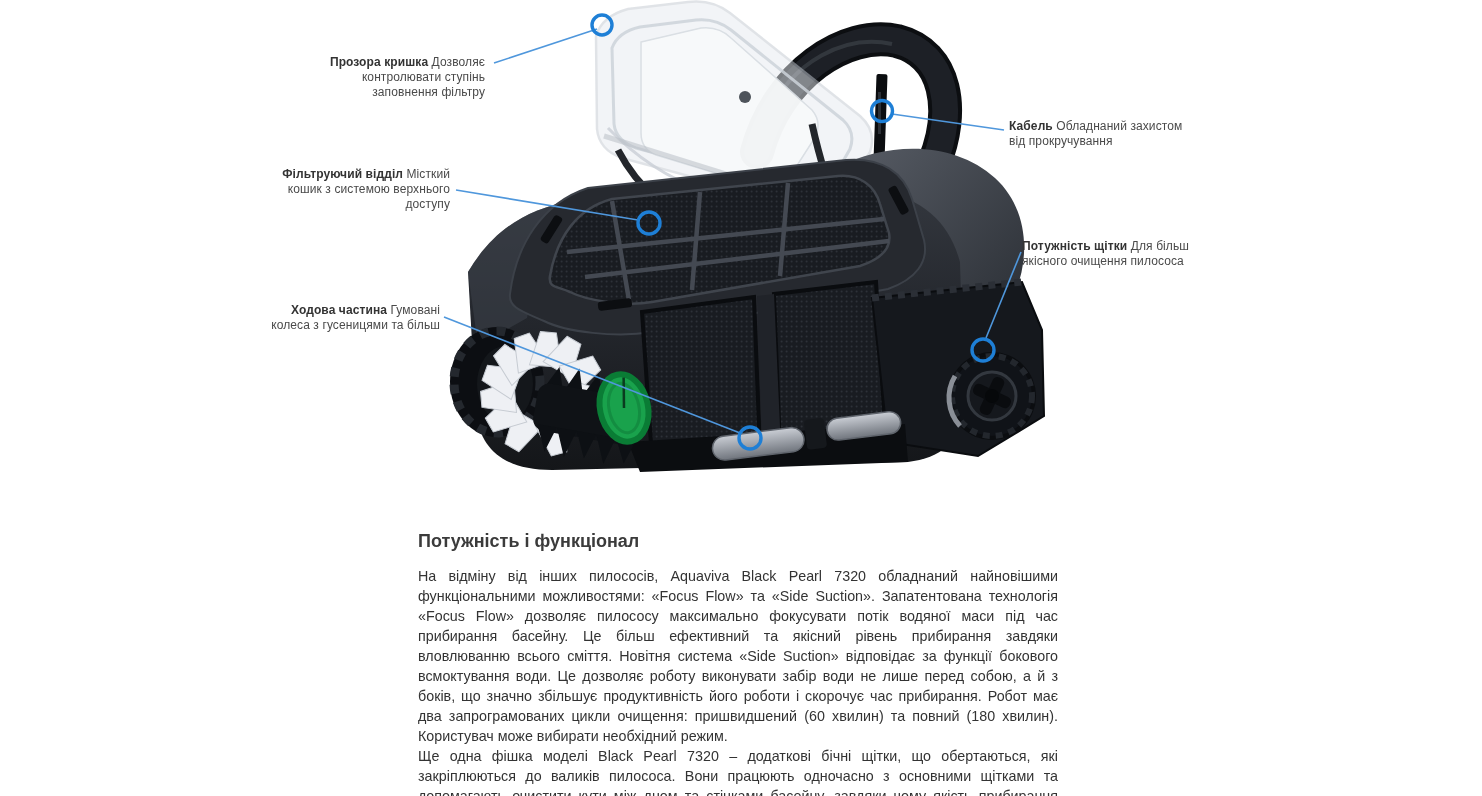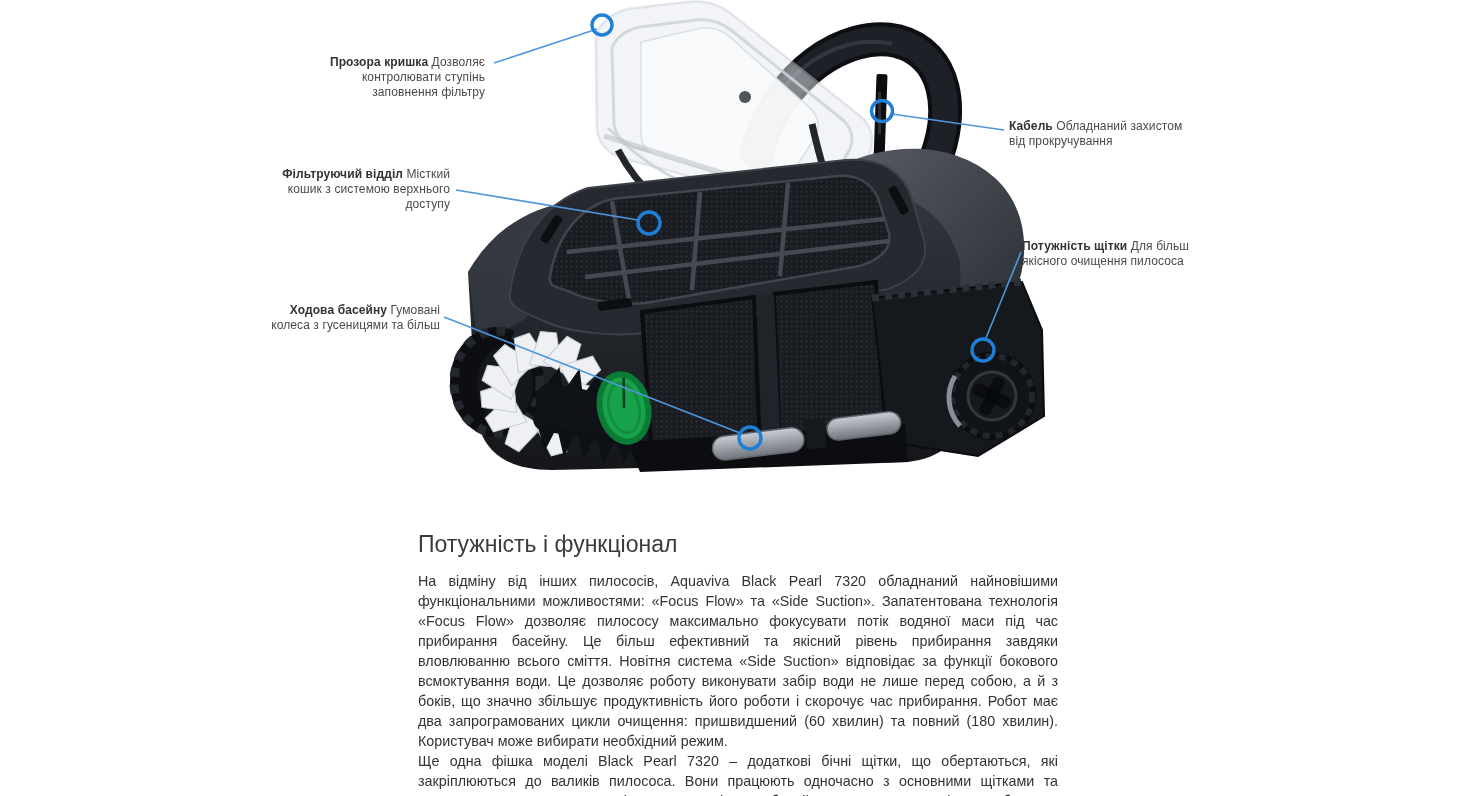--- a/index.html
+++ b/index.html
@@ -10,21 +10,21 @@
   .figure{position:absolute;left:0;top:0;width:1482px;height:525px;}
   svg.robot{position:absolute;left:0;top:0;display:block;}
   .callout{
     position:absolute;font-size:12px;line-height:15px;color:#4a4a4a;
     letter-spacing:.1px;
   }
   .callout b{color:#333;font-weight:bold;}
   .c-right{text-align:right;}
   .content{position:absolute;left:418px;top:531px;width:640px;}
   .heading{
-    margin:0 0 14px 0;font-size:23px;font-weight:400;color:#3b3b3b;line-height:1.15;
+    margin:0 0 14px 0;font-size:18px;font-weight:700;color:#3b3b3b;line-height:1.15;
   }
   .content p{
     margin:0;font-size:14.3px;line-height:20px;color:#333;text-align:justify;
   }
 </style>
 </head>
 <body>
 
 <div class="page">
 
@@ -185,21 +185,21 @@
       <b>Фільтруючий відділ</b>
       <span>Місткий кошик з системою верхнього доступу</span>
     </div>
 
     <div class="callout" style="left:1022px;top:239px;width:182px;">
       <b>Потужність щітки</b>
       <span>Для більш якісного очищення пилососа</span>
     </div>
 
     <div class="callout c-right" style="left:258px;top:303px;width:182px;">
-      <b>Ходова басейну</b>
+      <b>Ходова частина</b>
       <span>Гумовані колеса з гусеницями та більш</span>
     </div>
   </div>
 
   <div class="content">
     <h2 class="heading">Потужність і функціонал</h2>
     <p>На відміну від інших пилососів, Aquaviva Black Pearl 7320 обладнаний найновішими функціональними можливостями: «Focus Flow» та «Side Suction». Запатентована технологія «Focus Flow» дозволяє пилососу максимально фокусувати потік водяної маси під час прибирання басейну. Це більш ефективний та якісний рівень прибирання завдяки вловлюванню всього сміття. Новітня система «Side Suction» відповідає за функції бокового всмоктування води. Це дозволяє роботу виконувати забір води не лише перед собою, а й з боків, що значно збільшує продуктивність його роботи і скорочує час прибирання. Робот має два запрограмованих цикли очищення: пришвидшений (60 хвилин) та повний (180 хвилин). Користувач може вибирати необхідний режим.</p>
     <p>Ще одна фішка моделі Black Pearl 7320 – додаткові бічні щітки, що обертаються, які закріплюються до валиків пилососа. Вони працюють одночасно з основними щітками та допомагають очистити кути між дном та стінками басейну, завдяки чому якість прибирання стала ще кращою.</p>
   </div>
 

